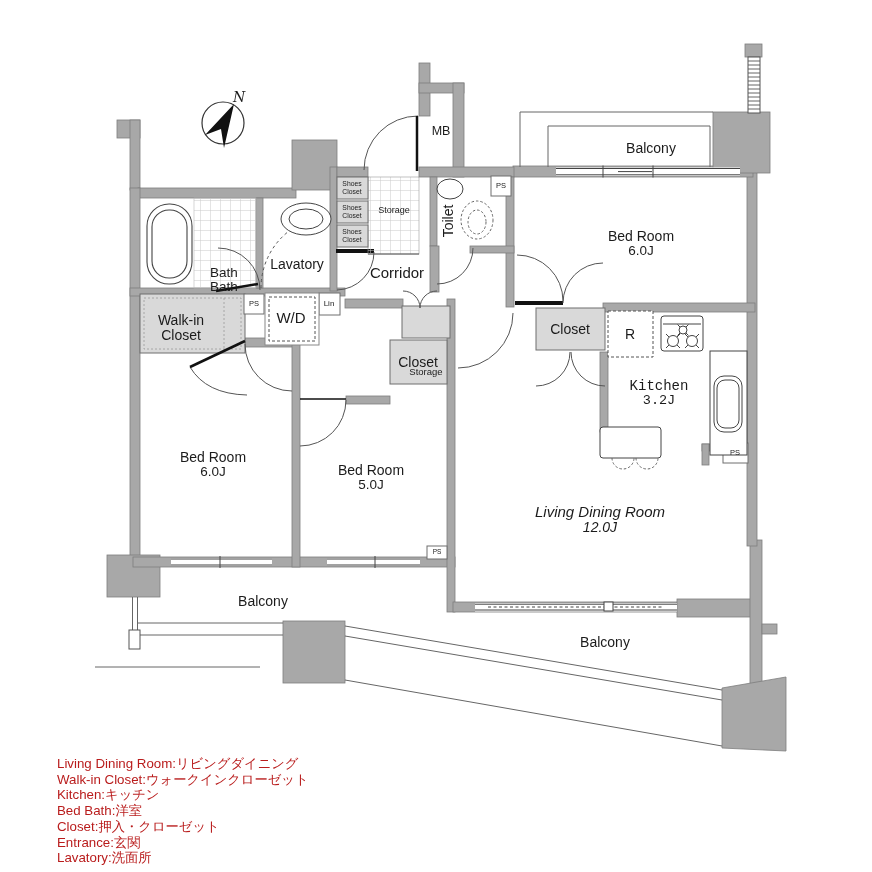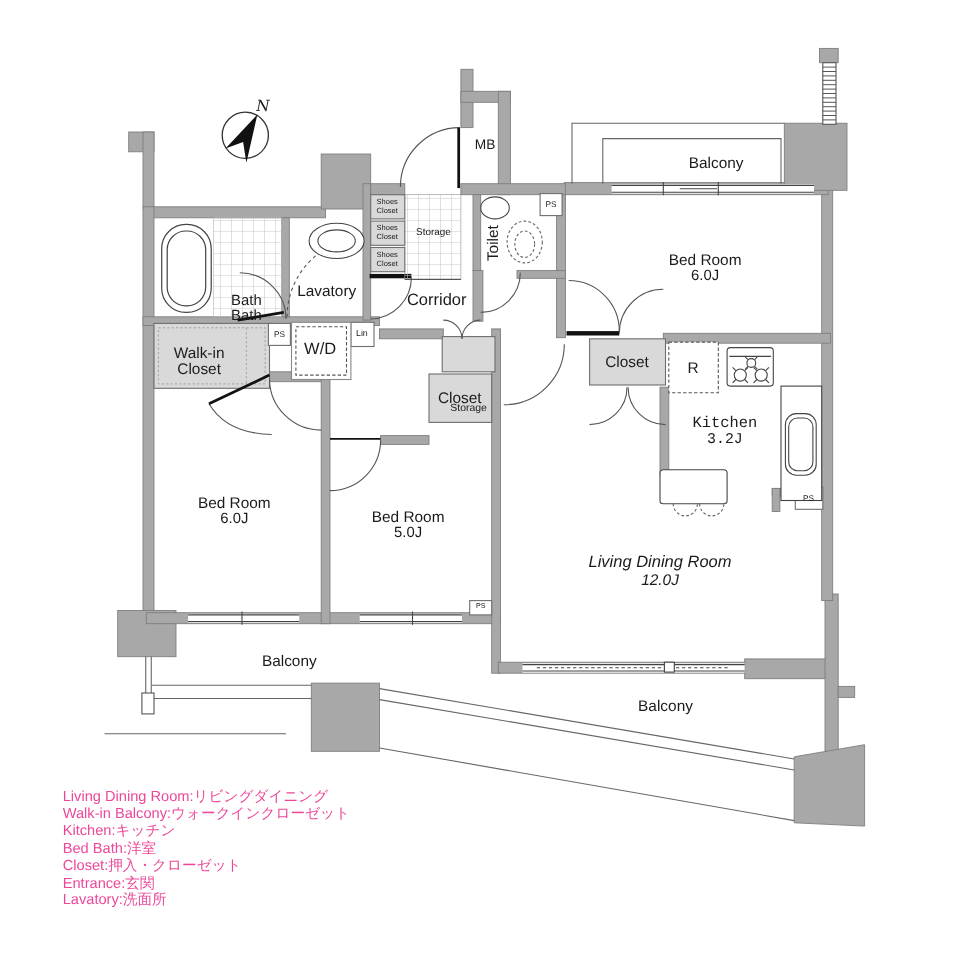--- a/index.html
+++ b/index.html
@@ -7,21 +7,21 @@
          font-family:"Liberation Sans","DejaVu Sans",sans-serif;color:#1b1b1b;}
   #plan-svg{position:absolute;left:0;top:0;}
   .lbl{position:absolute;transform:translate(-50%,-50%);white-space:nowrap;text-align:center;
        color:#1b1b1b;line-height:1.05;}
   .lbl .sub{display:block;}
   .f14{font-size:14px;} .f15{font-size:15px;} .f13{font-size:13.5px;}
   .vert{transform:translate(-50%,-50%) rotate(-90deg);}
   .tiny{font-size:7.5px;} .mini{font-size:6.8px;line-height:1.12;}
   .s9{font-size:9px;} .s95{font-size:9.5px;} .s8{font-size:8px;} .s12{font-size:12.5px;}
   .compass-n{font-family:"DejaVu Serif","Liberation Serif",serif;font-style:italic;font-size:14px;}
-  .legend{position:absolute;font-size:13.3px;line-height:15.7px;color:#ec4899;}
+  .legend{position:absolute;font-size:13.3px;line-height:15.7px;color:#b91c1c;margin-top:40px;}
 </style>
 </head>
 <body>
 <div id="stage">
 
 <svg id="plan-svg" width="872" height="872" viewBox="0 0 872 872">
   <defs>
     <pattern id="tile" width="10" height="10" patternUnits="userSpaceOnUse">
       <path d="M10 0H0V10" fill="none" stroke="#c9c9c9" stroke-width="1"></path>
     </pattern>
@@ -275,21 +275,21 @@
 </div>
 
 <div class="lbl f14" style="left:651px;top:148px;">Balcony</div>
 <div class="lbl f14" style="left:263px;top:601px;">Balcony</div>
 <div class="lbl f14" style="left:605px;top:642px;">Balcony</div>
 
 <div class="lbl compass-n" style="left:239px;top:97px;">N</div>
 
 <div class="legend" style="left:57px;top:716px;">
   <div>Living Dining Room:リビングダイニング</div>
-  <div>Walk-in Balcony:ウォークインクローゼット</div>
+  <div>Walk-in Closet:ウォークインクローゼット</div>
   <div>Kitchen:キッチン</div>
   <div>Bed Bath:洋室</div>
   <div>Closet:押入・クローゼット</div>
   <div>Entrance:玄関</div>
   <div>Lavatory:洗面所</div>
 </div>
 
 </div>
 
 </body></html>

